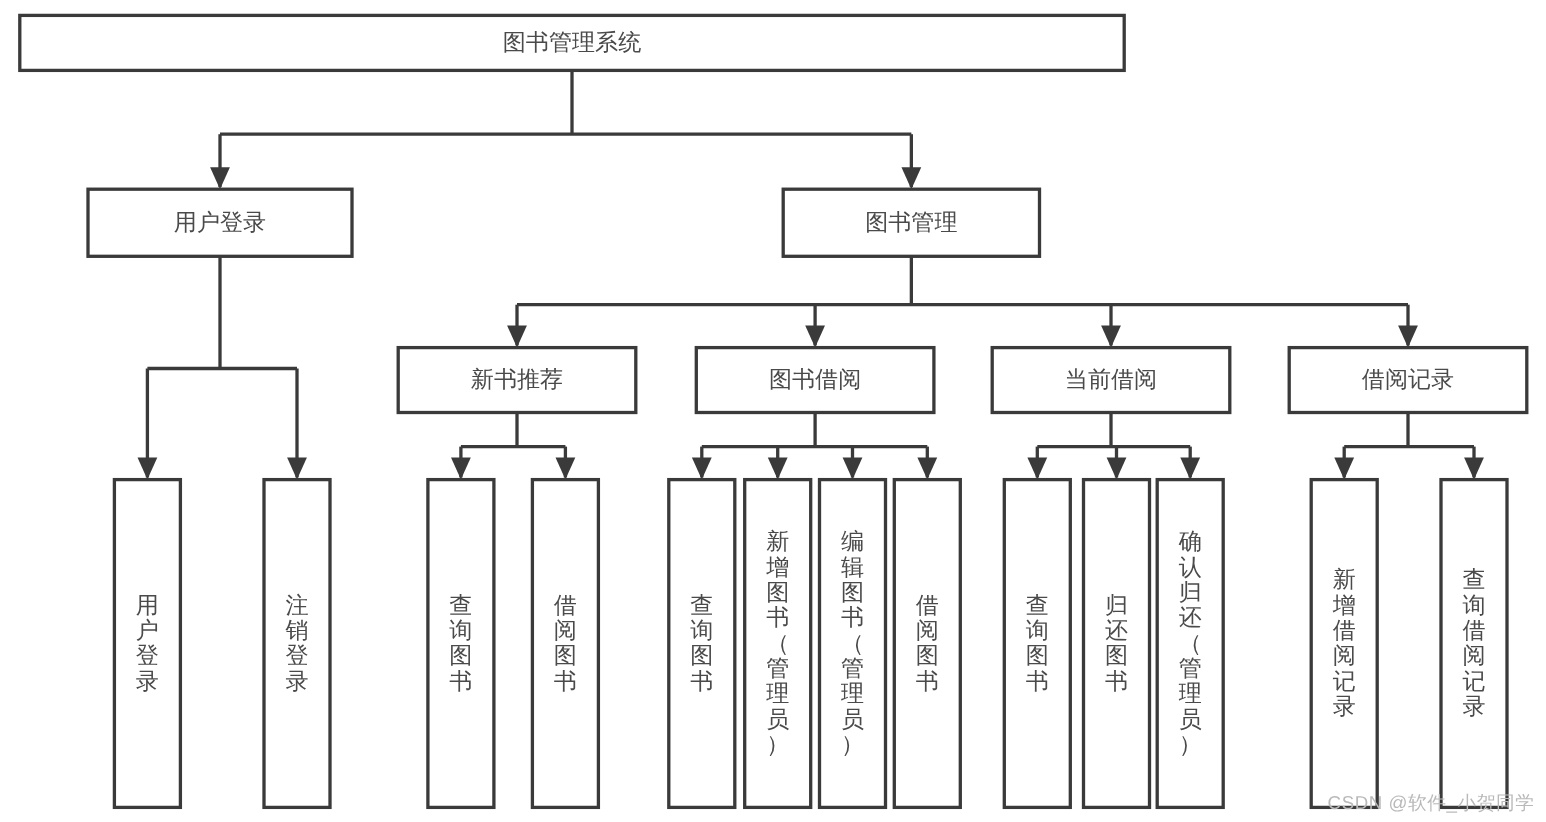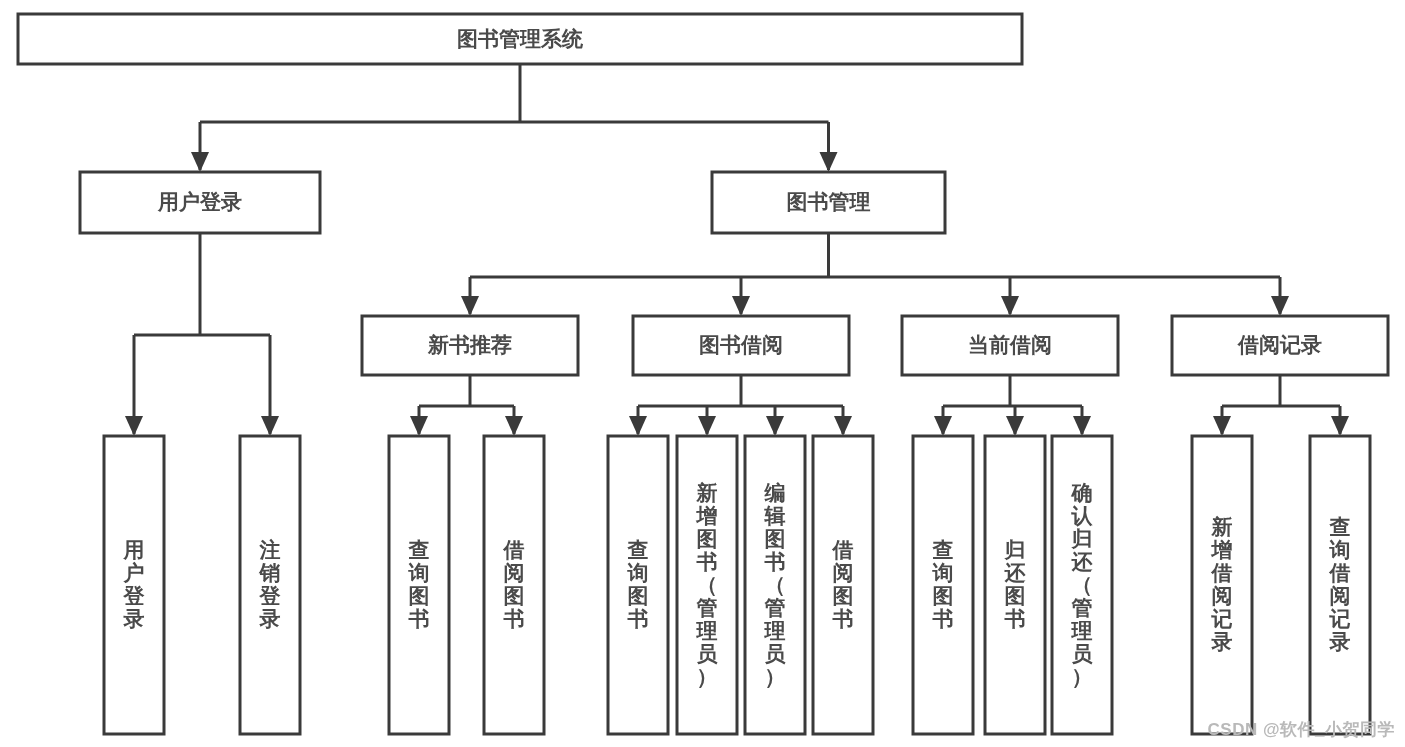--- a/index.html
+++ b/index.html
@@ -10,21 +10,20 @@
   }
   body {
     font-family: "Liberation Sans", "DejaVu Sans", sans-serif;
   }
   #diagram-root {
     position: relative;
     width: 1405px;
     height: 747px;
     background: #ffffff;
     overflow: hidden;
-    font-weight: bold;
   }
   svg.chart-canvas {
     position: absolute;
     left: 0;
     top: 0;
     width: 1405px;
     height: 747px;
     display: block;
   }
   .node-box {

